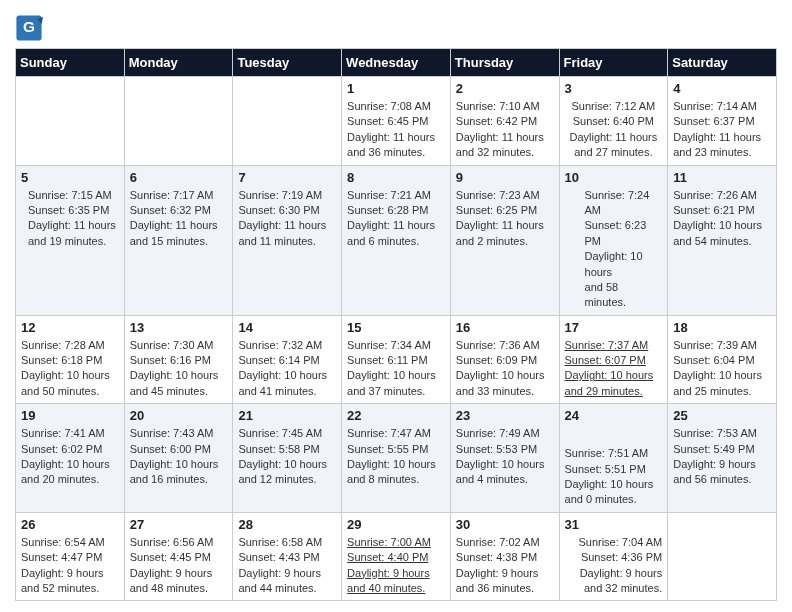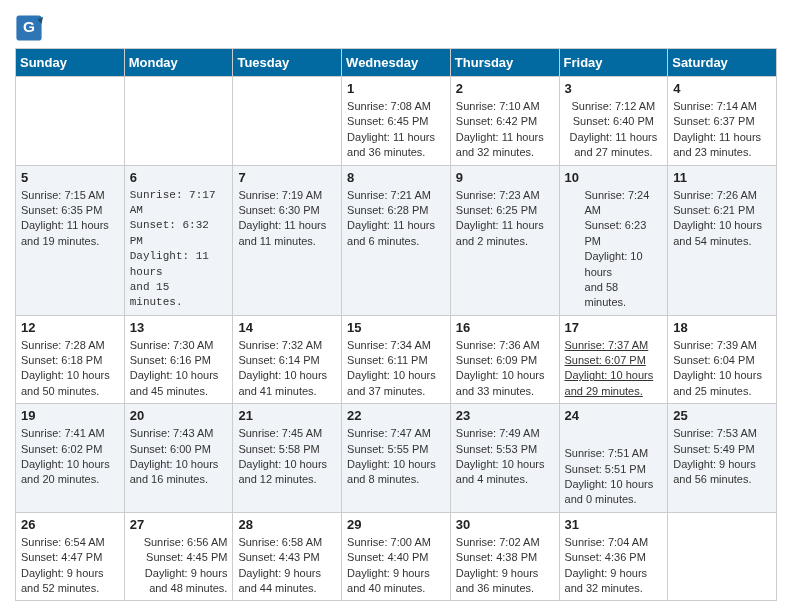--- a/index.html
+++ b/index.html
@@ -84,21 +84,21 @@
     }
     .empty-cell {
       background: #f9f9f9;
     }
     tr:nth-child(even) td {
       background-color: #f0f4f8;
     }
     tr:nth-child(odd) td {
       background-color: #ffffff;
     }
-    thead tr th { background-color: #0369a1; }
+    thead tr th { background-color: #0f172a; }
   </style>
 </head>
 <body>
 
 <div class="header">
   <div class="logo">
     <svg class="logo-icon" viewBox="0 0 40 40">
       <rect x="2" y="2" width="36" height="36" rx="4" fill="#2e75b6"></rect>
       <text x="20" y="26" text-anchor="middle" fill="white" font-size="22" font-weight="bold" font-family="Arial">G</text>
       <polygon points="32,8 40,4 38,14" fill="#1a5276"></polygon>
@@ -158,28 +158,28 @@
           <div class="day-number">4</div>
           <div class="day-info" style="white-space: pre-line;">Sunrise: 7:14 AM
 Sunset: 6:37 PM
 Daylight: 11 hours
 and 23 minutes.</div>
         </td>
       </tr>
       <tr>
         <td>
           <div class="day-number">5</div>
-          <div class="day-info" style="white-space: pre-line;">Sunrise: 7:15 AM
+          <div class="day-info" style="white-space: pre-line; margin-left: 7px;">Sunrise: 7:15 AM
 Sunset: 6:35 PM
 Daylight: 11 hours
 and 19 minutes.</div>
         </td>
         <td>
           <div class="day-number">6</div>
-          <div class="day-info" style="white-space: pre-line; font-family: Liberation Mono, monospace;">Sunrise: 7:17 AM
+          <div class="day-info" style="white-space: pre-line;">Sunrise: 7:17 AM
 Sunset: 6:32 PM
 Daylight: 11 hours
 and 15 minutes.</div>
         </td>
         <td>
           <div class="day-number">7</div>
           <div class="day-info" style="white-space: pre-line;">Sunrise: 7:19 AM
 Sunset: 6:30 PM
 Daylight: 11 hours
 and 11 minutes.</div>
@@ -318,49 +318,49 @@
       <tr>
         <td>
           <div class="day-number">26</div>
           <div class="day-info" style="white-space: pre-line;">Sunrise: 6:54 AM
 Sunset: 4:47 PM
 Daylight: 9 hours
 and 52 minutes.</div>
         </td>
         <td>
           <div class="day-number">27</div>
-          <div class="day-info" style="white-space: pre-line; text-align: right;">Sunrise: 6:56 AM
+          <div class="day-info" style="white-space: pre-line;">Sunrise: 6:56 AM
 Sunset: 4:45 PM
 Daylight: 9 hours
 and 48 minutes.</div>
         </td>
         <td>
           <div class="day-number">28</div>
           <div class="day-info" style="white-space: pre-line;">Sunrise: 6:58 AM
 Sunset: 4:43 PM
 Daylight: 9 hours
 and 44 minutes.</div>
         </td>
         <td>
           <div class="day-number">29</div>
-          <div class="day-info" style="white-space: pre-line;">Sunrise: 7:00 AM
+          <div class="day-info" style="white-space: pre-line; text-decoration: underline;">Sunrise: 7:00 AM
 Sunset: 4:40 PM
 Daylight: 9 hours
 and 40 minutes.</div>
         </td>
         <td>
           <div class="day-number">30</div>
           <div class="day-info" style="white-space: pre-line;">Sunrise: 7:02 AM
 Sunset: 4:38 PM
 Daylight: 9 hours
 and 36 minutes.</div>
         </td>
         <td>
           <div class="day-number">31</div>
-          <div class="day-info" style="white-space: pre-line;">Sunrise: 7:04 AM
+          <div class="day-info" style="white-space: pre-line; text-align: right;">Sunrise: 7:04 AM
 Sunset: 4:36 PM
 Daylight: 9 hours
 and 32 minutes.</div>
         </td>
         <td class="empty-cell"></td>
       </tr>
     </tbody>
 </table>
 
 </body></html>

